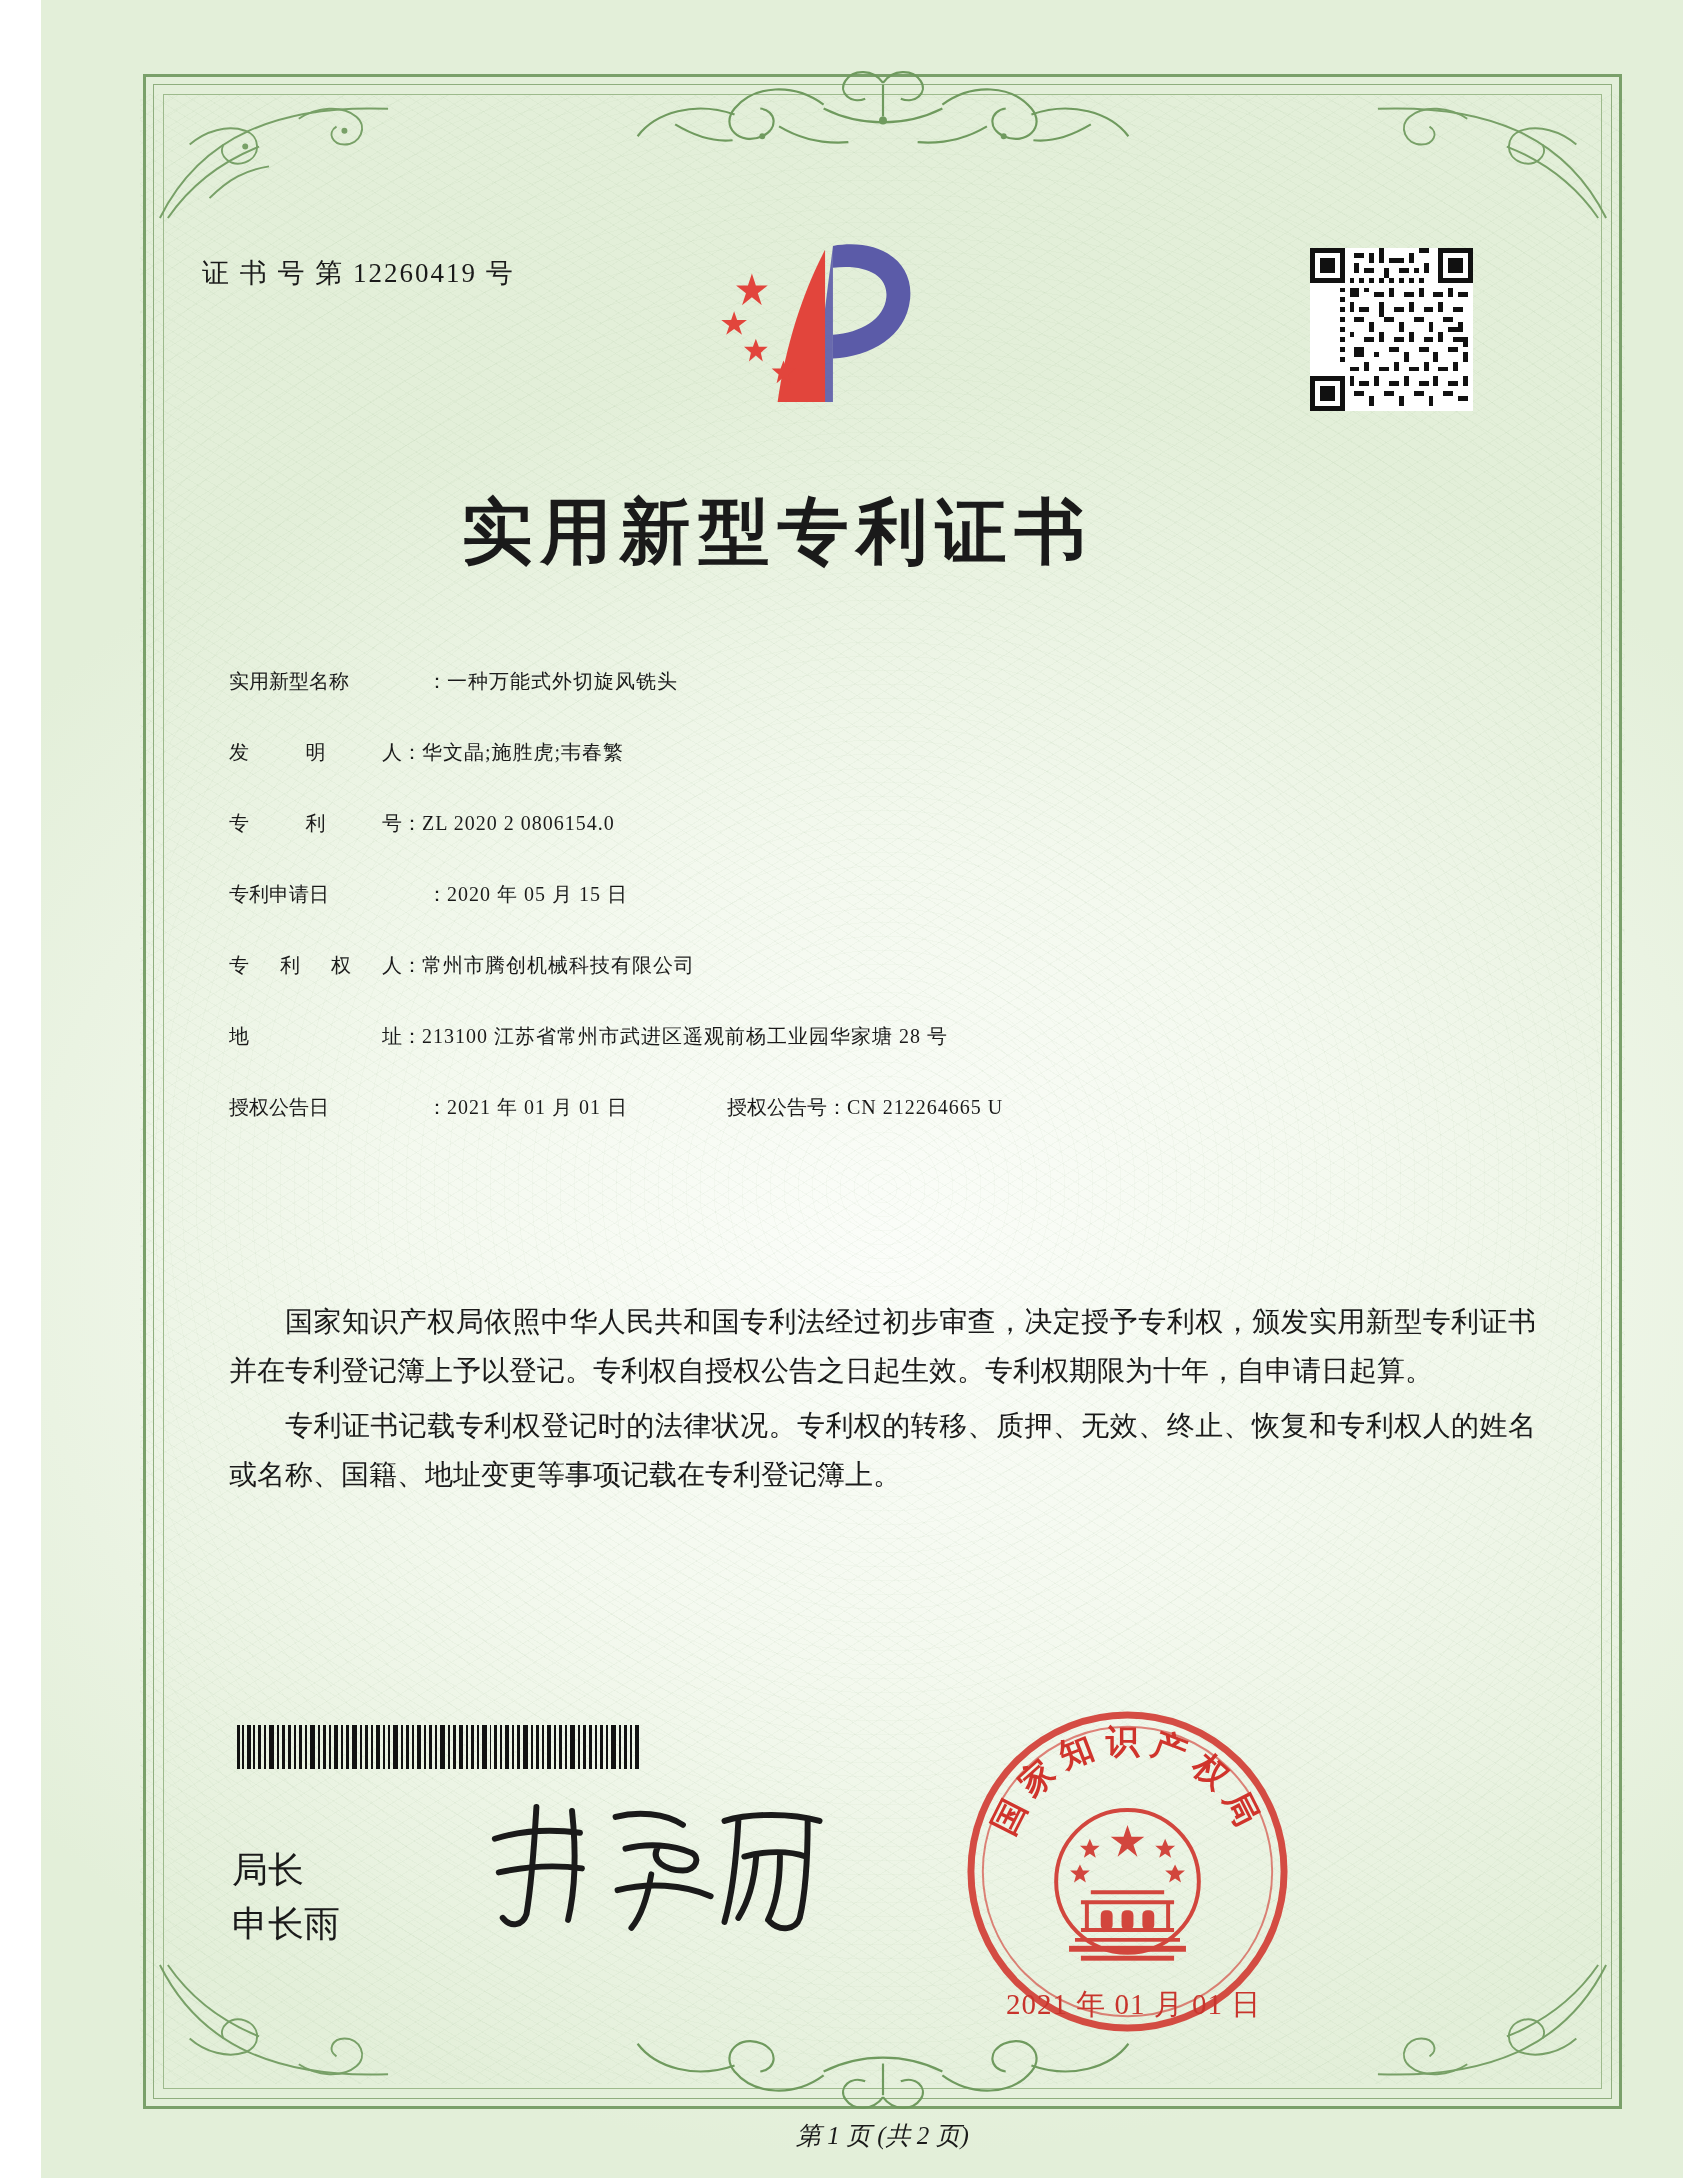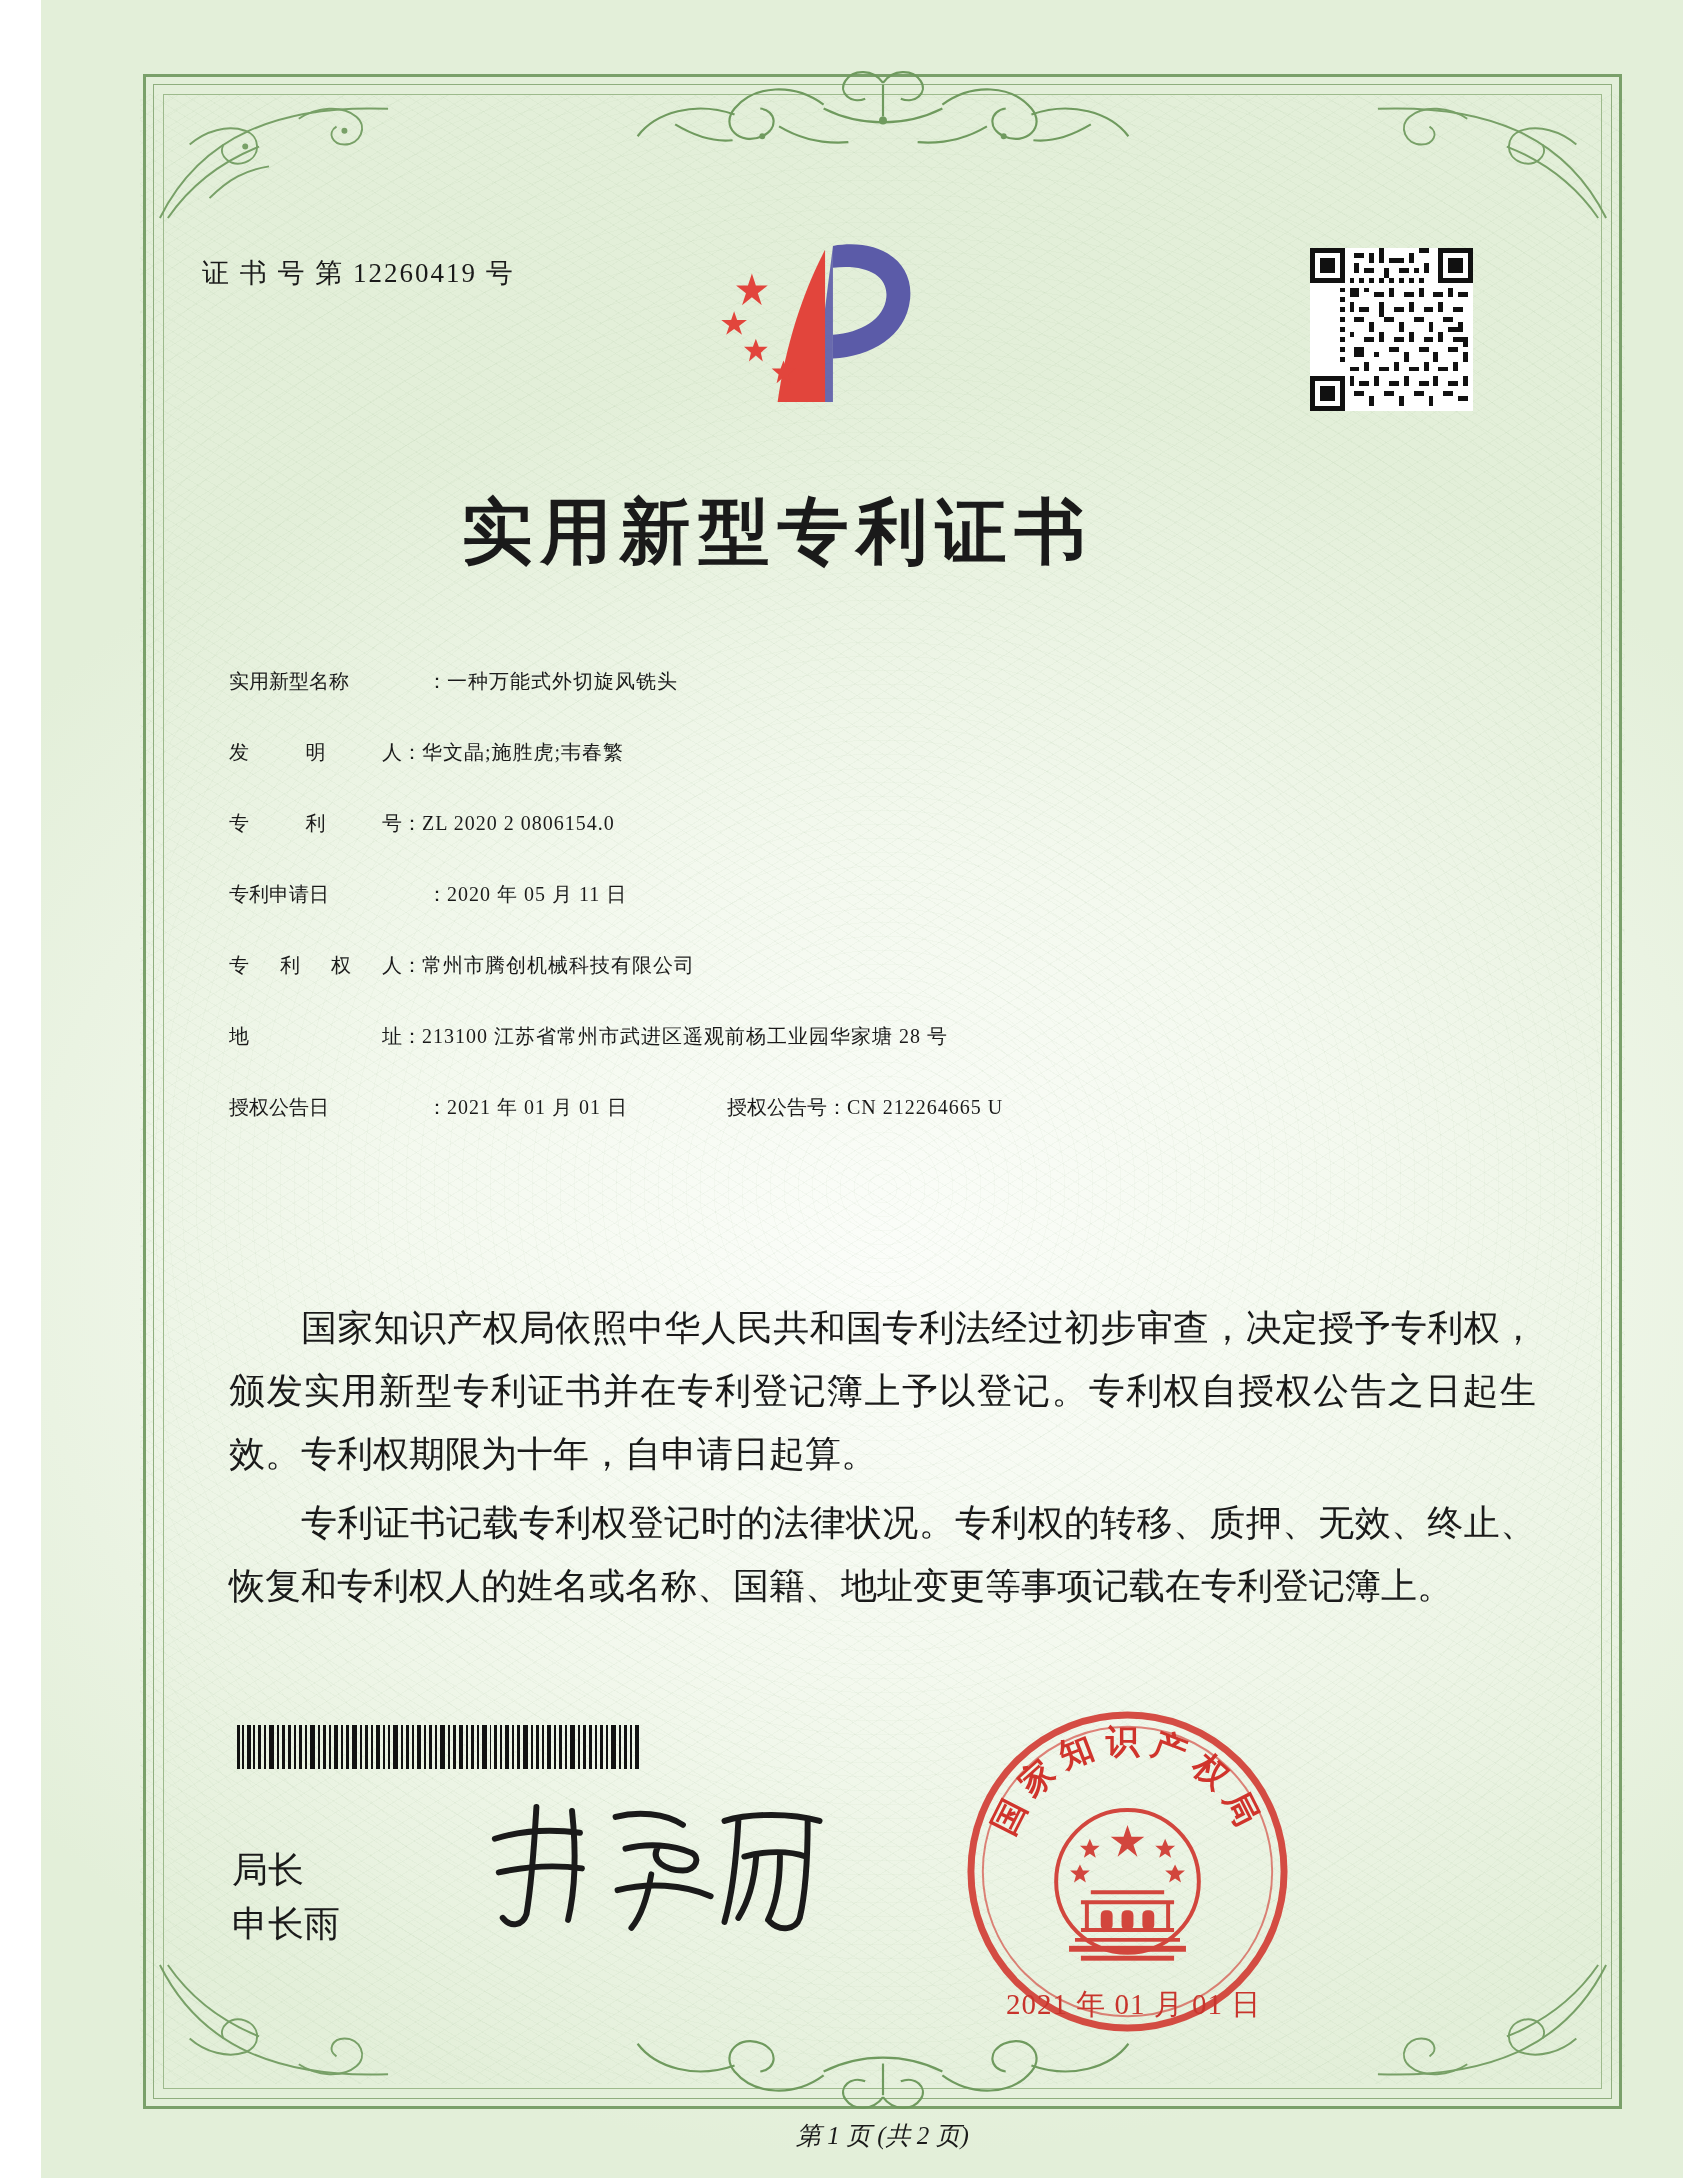--- a/index.html
+++ b/index.html
@@ -154,21 +154,21 @@
   .field-row.dual .second-label {
     margin-left: 99px;
     flex: 0 0 auto;
   }
 
   
   .paragraphs {
     position: absolute;
     left: 188px; top: 1297px;
     width: 1307px;
-    font-size: 36px;
+    font-size: 28px;
     line-height: 1.75;
     text-align: justify;
   }
   .paragraphs p {
     margin: 0 0 6px 0;
     text-indent: 2em;
   }
 
   
   .barcode {
@@ -472,21 +472,21 @@
 
     <div class="field-row">
       <span class="field-label spread">专利号</span>
       <span class="field-colon">：</span>
       <span class="field-value">ZL 2020 2 0806154.0</span>
     </div>
 
     <div class="field-row">
       <span class="field-label">专利申请日</span>
       <span class="field-colon">：</span>
-      <span class="field-value">2020 年 05 月 11 日</span>
+      <span class="field-value">2020 年 05 月 15 日</span>
     </div>
 
     <div class="field-row">
       <span class="field-label spread">专利权人</span>
       <span class="field-colon">：</span>
       <span class="field-value">常州市腾创机械科技有限公司</span>
     </div>
 
     <div class="field-row">
       <span class="field-label spread">地址</span>

